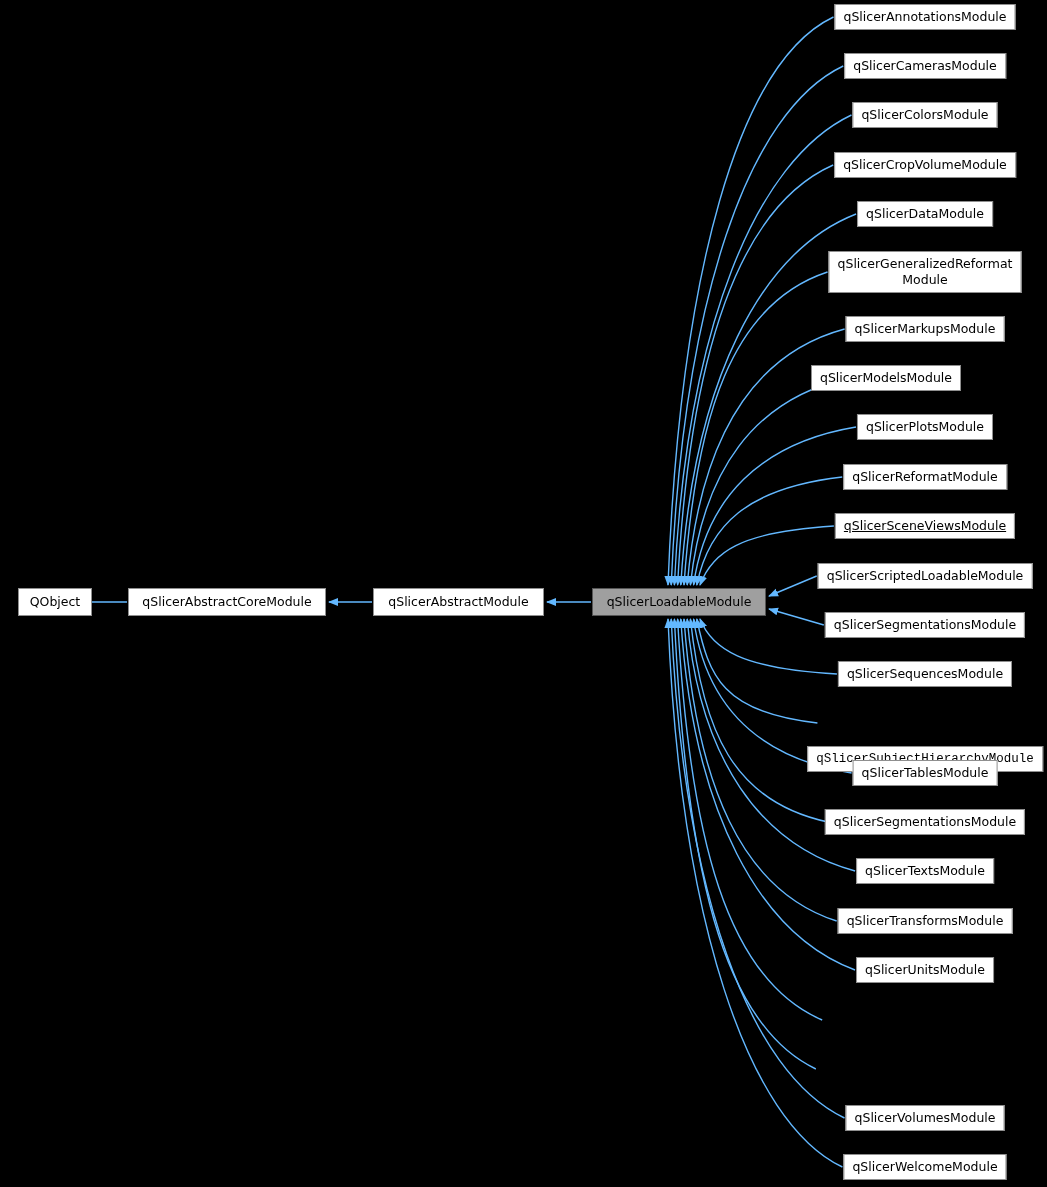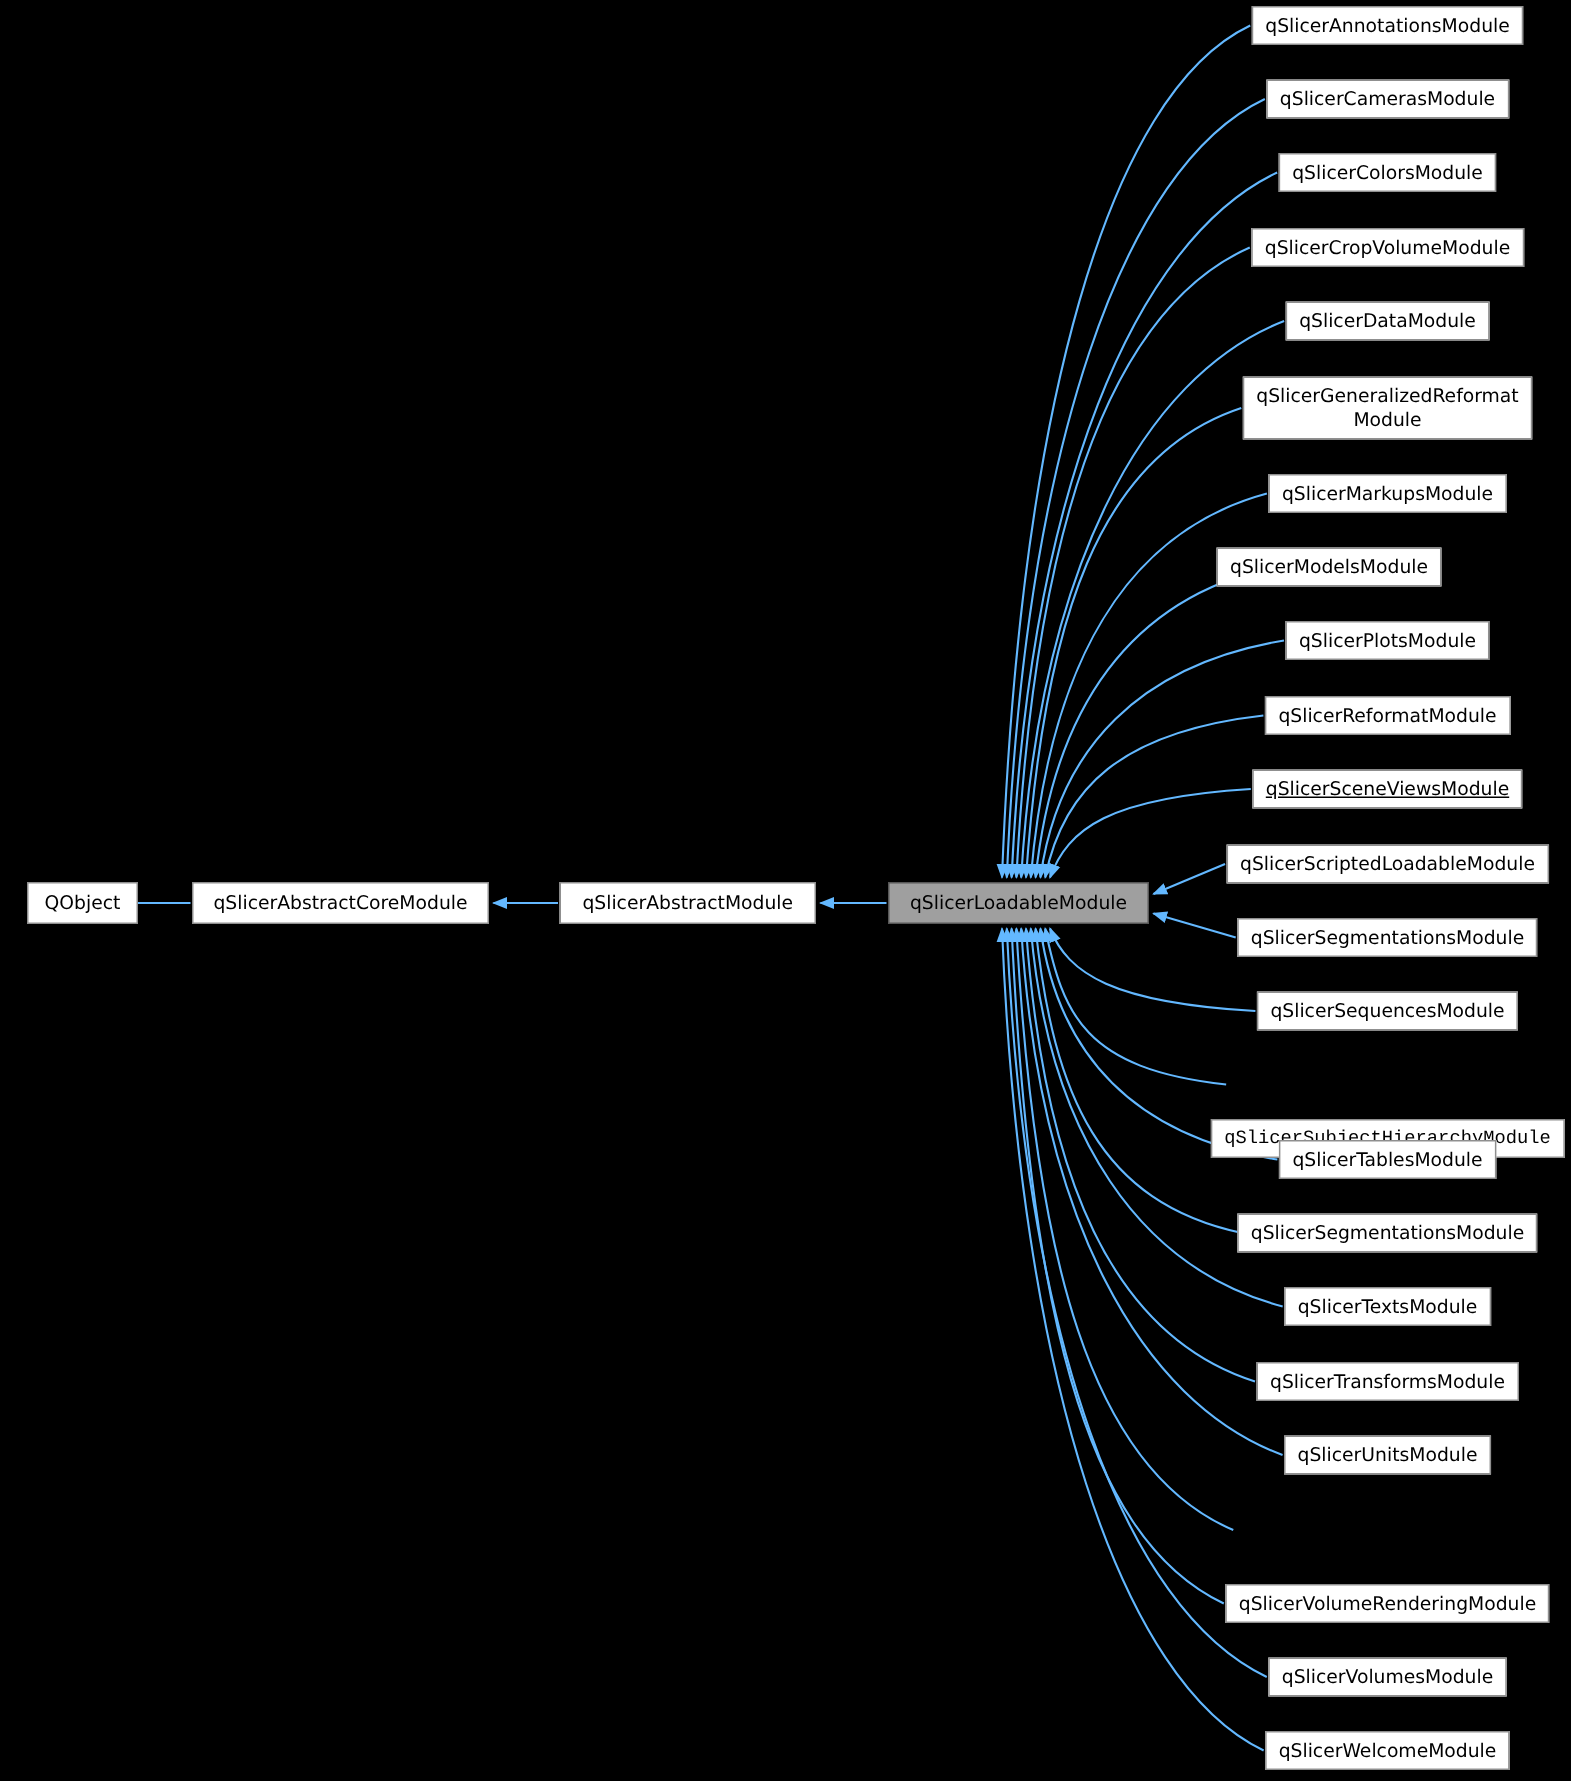--- a/index.html
+++ b/index.html
@@ -90,16 +90,15 @@
     <div class="node derived" style="left: 925px; top: 526px; text-decoration: underline;">qSlicerSceneViewsModule</div>
     <div class="node derived" style="left: 925px; top: 576px;">qSlicerScriptedLoadableModule</div>
     <div class="node derived" style="left: 925px; top: 625px;">qSlicerSegmentationsModule</div>
     <div class="node derived" style="left: 925px; top: 674px;">qSlicerSequencesModule</div>
     <div class="node derived" style="left: 925px; top: 759px; font-family: Liberation Mono, monospace;">qSlicerSubjectHierarchyModule</div>
     <div class="node derived" style="left: 925px; top: 773px;">qSlicerTablesModule</div>
     <div class="node derived" style="left: 925px; top: 822px;">qSlicerSegmentationsModule</div>
     <div class="node derived" style="left: 925px; top: 871px;">qSlicerTextsModule</div>
     <div class="node derived" style="left: 925px; top: 921px;">qSlicerTransformsModule</div>
     <div class="node derived" style="left: 925px; top: 970px;">qSlicerUnitsModule</div>
-    <div class="node derived" style="left: 925px; top: 1069px;">qSlicerVolumeRenderingModule</div>
     <div class="node derived" style="left: 925px; top: 1118px;">qSlicerVolumesModule</div>
     <div class="node derived" style="left: 925px; top: 1167px;">qSlicerWelcomeModule</div>
   </div>
 
 </body></html>

